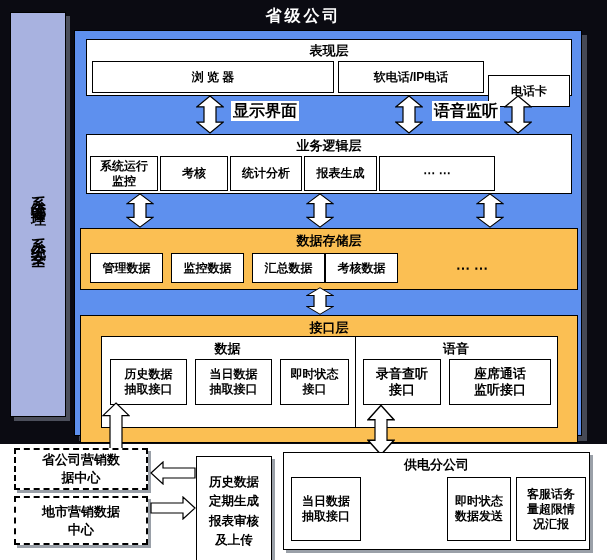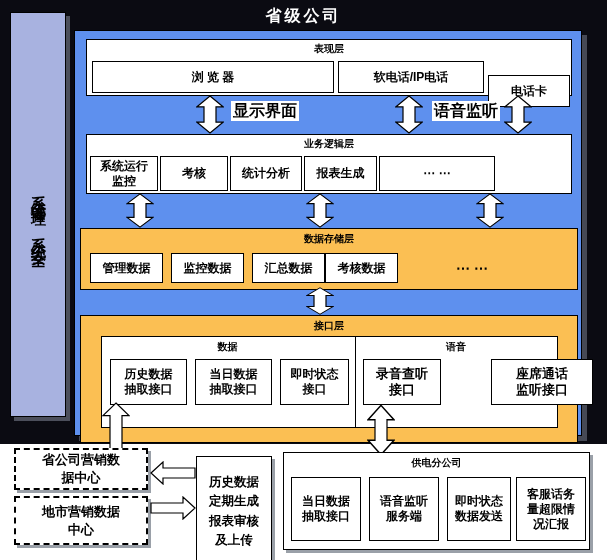--- a/index.html
+++ b/index.html
@@ -8,21 +8,21 @@
   #stage { position:relative; width:607px; height:560px; background:#ffffff; overflow:hidden; }
   .abs { position:absolute; }
   .center { display:flex; align-items:center; justify-content:center; text-align:center; }
   .bg-dark { background:#0b0b12; }
   .title-dark { color:#ffffff; font-weight:bold; font-size:16px; text-align:center; letter-spacing:3px; }
   .sidebar { background:#a8b2e0; border:1px solid #000; box-shadow:4px 4px 0 rgba(120,125,140,.6); }
   .v-text { writing-mode:vertical-rl; text-orientation:upright; font-weight:bold; font-size:15px; letter-spacing:5px; }
   .panel-blue { background:#5e90ee; border:1px solid #000; box-shadow:5px 5px 0 rgba(120,125,140,.55); }
   .white-box { background:#ffffff; border:1px solid #000; }
   .orange-box { background:#fbbf53; border:1px solid #000; }
-  .layer-title { position:absolute; left:0; right:0; text-align:center; font-weight:bold; font-size:10px; }
+  .layer-title { position:absolute; left:0; right:0; text-align:center; font-weight:bold; font-size:13px; }
   .cell { position:absolute; background:#fff; border:1px solid #000; display:flex; align-items:center; justify-content:center;
           text-align:center; font-weight:bold; font-size:12px; line-height:1.25; padding:1px 6px; }
   .heavy { font-size:13px; font-weight:bold; }
   .flow-label { position:absolute; background:#ffffff; font-weight:bold; font-size:16px;
                 display:flex; align-items:center; justify-content:center; }
   .ellipsis-txt { position:absolute; font-weight:bold; font-size:14px; display:flex; align-items:center; justify-content:center; }
   .dashed-box { position:absolute; background:#fff; border:2px dashed #000; box-shadow:3px 3px 0 #9aa0a8;
                 display:flex; align-items:center; justify-content:center; text-align:center;
                 font-weight:bold; font-size:13px; line-height:1.35; padding:2px 24px; }
   .solid-shadow-box { position:absolute; background:#fff; border:1px solid #000; box-shadow:3px 3px 0 #9aa0a8; }
@@ -74,21 +74,21 @@
     <div class="abs orange-box" style="left:5px;top:284px;width:498px;height:128px;">
       <div class="layer-title" style="top:3px;">接口层</div>
       <div class="abs white-box" style="left:20px;top:20px;width:457px;height:92px;">
         <div class="divider" style="left:253px;"></div>
         <div class="layer-title" style="top:3px;left:0;right:204px;">数据</div>
         <div class="layer-title" style="top:3px;left:253px;right:0;">语音</div>
         <div class="cell" style="left:8px;top:22px;width:77px;height:46px;padding:1px 9px;">历史数据抽取接口</div>
         <div class="cell" style="left:93px;top:22px;width:77px;height:46px;padding:1px 9px;">当日数据抽取接口</div>
         <div class="cell" style="left:178px;top:22px;width:69px;height:46px;">即时状态接口</div>
         <div class="cell heavy" style="left:261px;top:22px;width:78px;height:46px;padding:1px 8px;">录音查听接口</div>
-        <div class="cell heavy" style="left:347px;top:22px;width:102px;height:46px;padding:1px 19px;margin-left:42px;">座席通话监听接口</div>
+        <div class="cell heavy" style="left:347px;top:22px;width:102px;height:46px;padding:1px 19px;">座席通话监听接口</div>
       </div>
     </div>
   </div>
 
   <svg class="arrow" style="left:196px;top:95px;width:28px;height:39px;" viewBox="0 0 28 38" preserveAspectRatio="none">
     <path d="M14 1 L27 11.5 H20 V26.5 H27 L14 37 L1 26.5 H8 V11.5 H1 Z" fill="#fff" stroke="#000" stroke-width="1.2"></path>
   </svg>
   <div class="flow-label" style="left:231px;top:101px;width:68px;height:20px;">显示界面</div>
   <svg class="arrow" style="left:395px;top:95px;width:28px;height:39px;" viewBox="0 0 28 38" preserveAspectRatio="none">
     <path d="M14 1 L27 11.5 H20 V26.5 H27 L14 37 L1 26.5 H8 V11.5 H1 Z" fill="#fff" stroke="#000" stroke-width="1.2"></path>
@@ -129,18 +129,17 @@
     <path d="M45 12 L33 1 V7 H1 V17 H33 V23 Z" fill="#fff" stroke="#000" stroke-width="1.2"></path>
   </svg>
 
   <div class="solid-shadow-box" style="left:196px;top:456px;width:76px;height:111px;">
     <div class="report-text">历史数据定期生成报表审核及上传</div>
   </div>
 
   <div class="solid-shadow-box" style="left:283px;top:452px;width:307px;height:98px;">
     <div class="layer-title" style="top:3px;">供电分公司</div>
     <div class="cell" style="left:7px;top:24px;width:70px;height:64px;padding:1px 8px;">当日数据抽取接口</div>
-    <div class="cell" style="left:85px;top:24px;width:70px;height:64px;padding:1px 8px;">语音监听服务端</div>
     <div class="cell" style="left:163px;top:24px;width:64px;height:64px;padding:1px 6px;">即时状态数据发送</div>
     <div class="cell heavy" style="left:232px;top:24px;width:70px;height:64px;padding:1px 6px;font-size:12px;">客服话务量超限情况汇报</div>
   </div>
 
 </div>
 
 </body></html>

